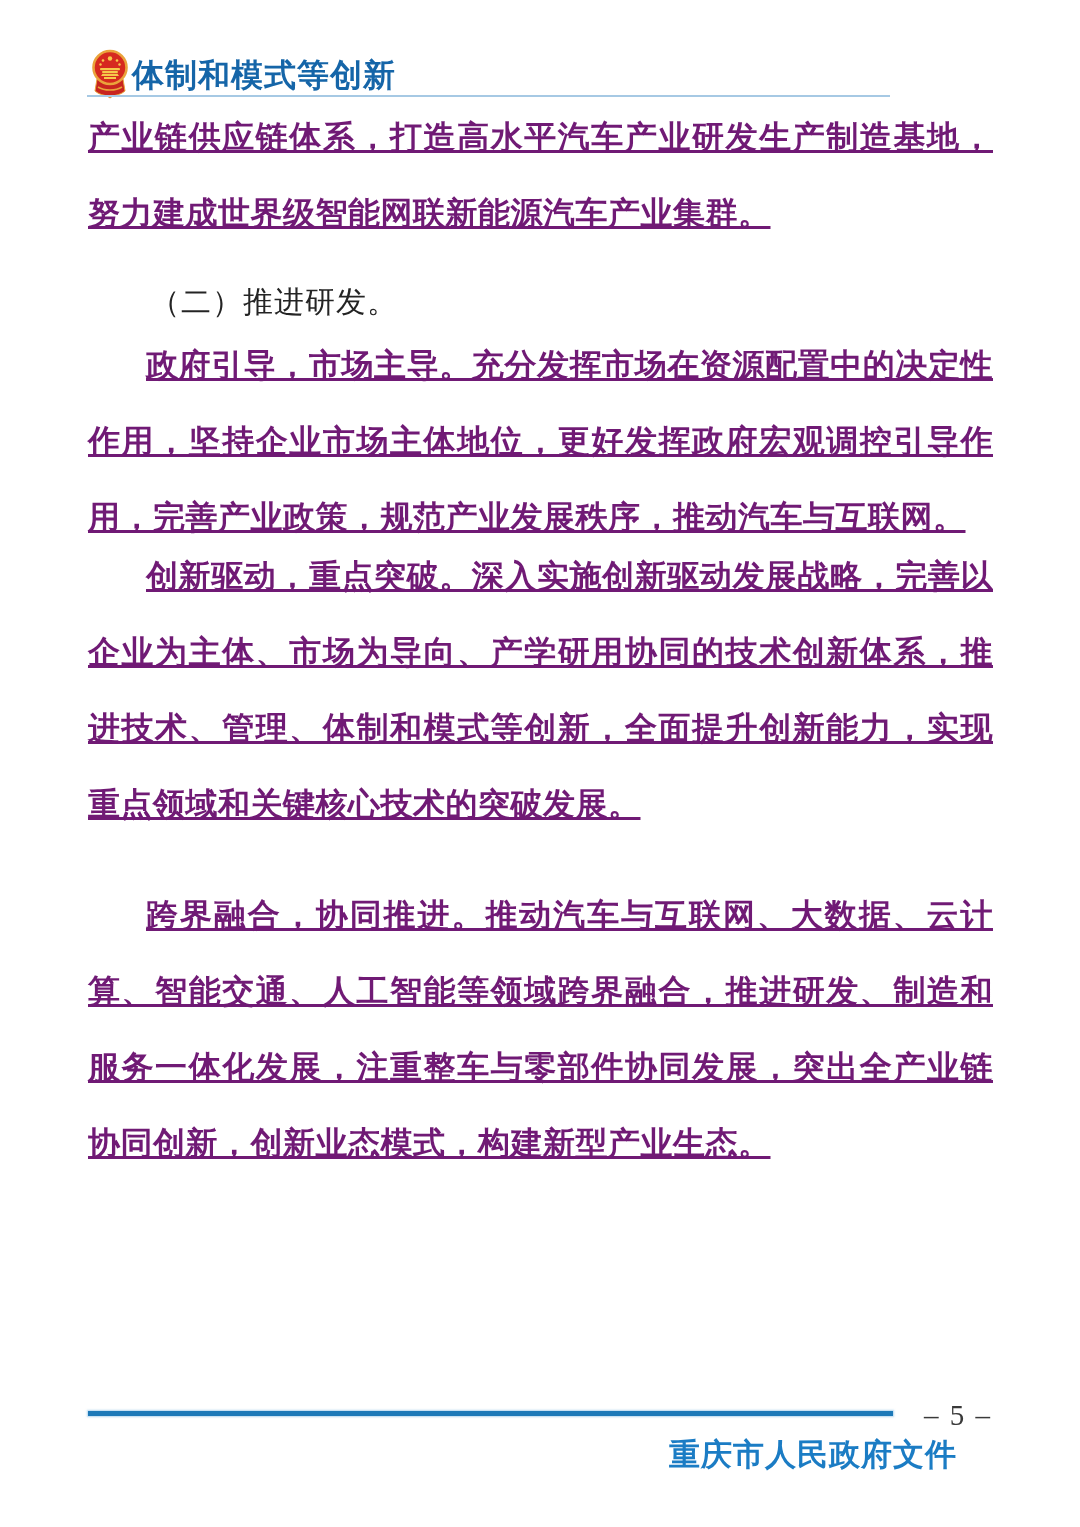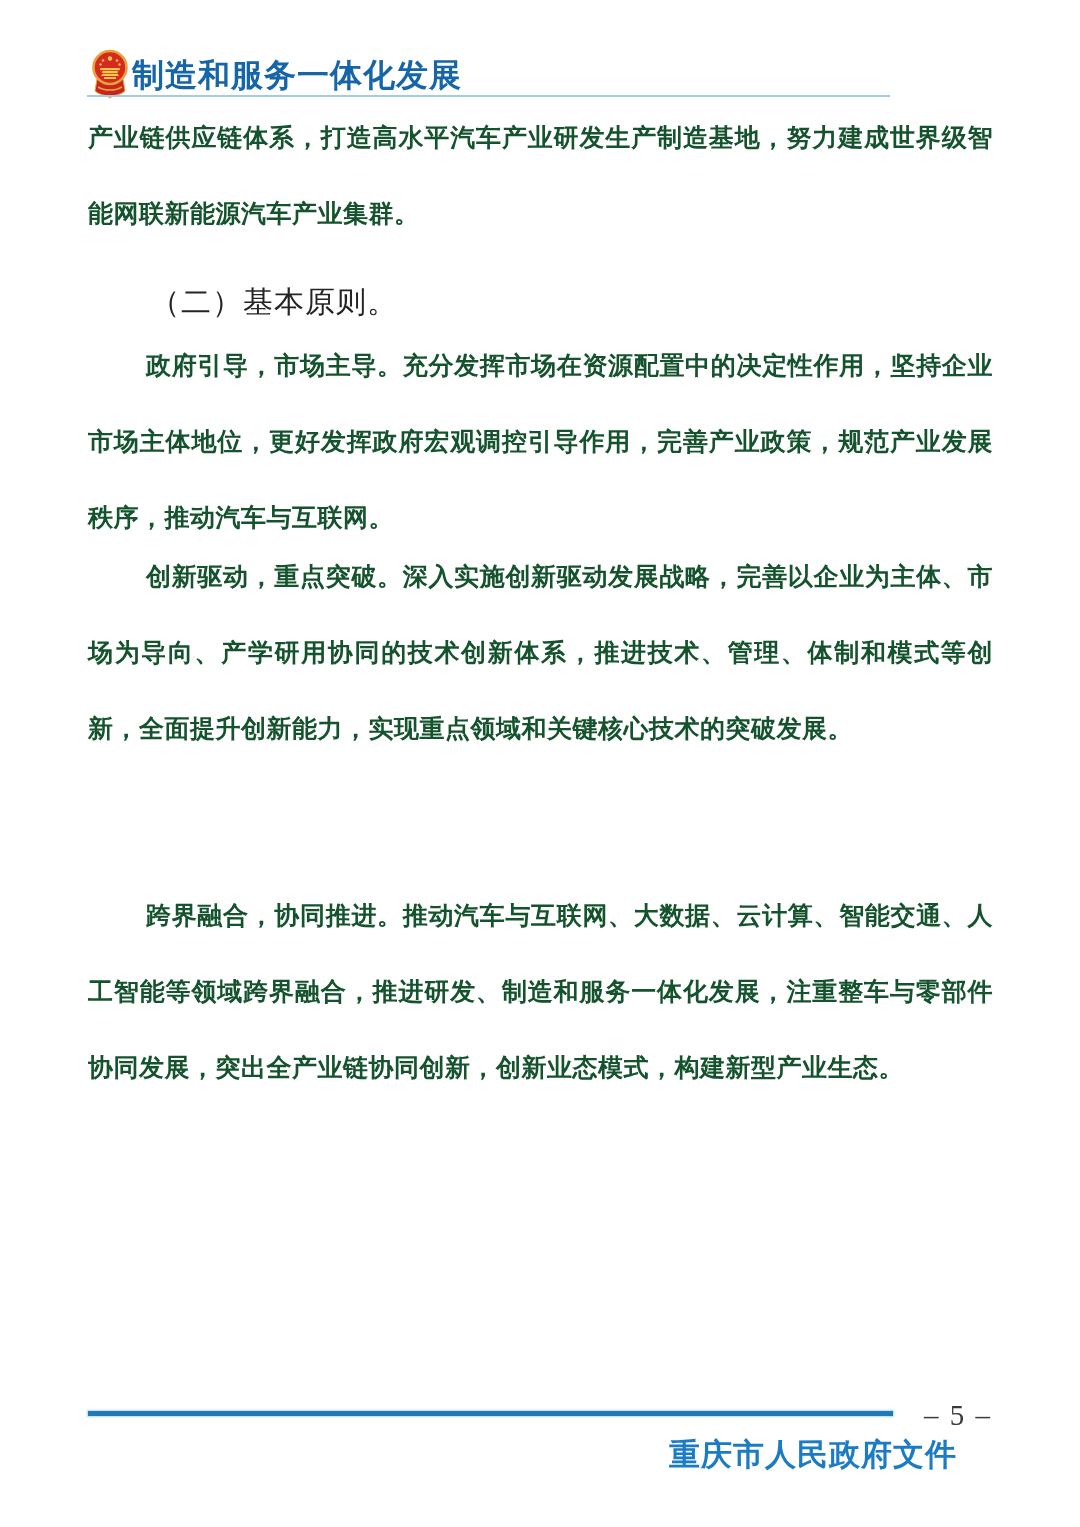--- a/index.html
+++ b/index.html
@@ -48,26 +48,27 @@
   }
 
   
   .doc-paragraph {
     position: absolute;
     left: 88px;
     width: 905px;
     margin: 0;
     font-family: "Liberation Sans", "DejaVu Sans", sans-serif;
     font-weight: 700;
-    font-size: 25px;
+    font-size: 32px;
     line-height: 76px;
-    color: #14532d;
+    color: #701a75;
     text-align: justify;
     text-justify: inter-character;
     letter-spacing: 0.5px;
+    text-decoration: underline;
   }
   .doc-paragraph.indent { text-indent: 58px; }
   .p-0 { top: 99px; }
   .p-2 { top: 327px; }
   .p-3 { top: 538px; }
   .p-4 { top: 877px; }
 
   .section-heading {
     position: absolute;
     left: 88px; top: 282px;
@@ -133,27 +134,27 @@
         <circle cx="28" cy="11.5" r="1.3" fill="#f6c94a"></circle>
         <circle cx="11.5" cy="15.5" r="1.2" fill="#f6c94a"></circle>
         <circle cx="30.5" cy="15.5" r="1.2" fill="#f6c94a"></circle>
 
         <rect x="11" y="19" width="20" height="2.2" rx="1" fill="#f6c94a"></rect>
         <rect x="13" y="22" width="16" height="2" rx="1" fill="#f6c94a"></rect>
         <path d="M12 27 L30 27 L28.5 24.8 L13.5 24.8 Z" fill="#f6c94a"></path>
         <rect x="15" y="28" width="12" height="2" fill="#f6c94a"></rect>
       </svg>
     </span>
-    <div class="masthead-title">制造和服务一体化发展</div>
+    <div class="masthead-title">体制和模式等创新</div>
     <div class="header-rule"></div>
   </div>
 
   <p class="doc-paragraph p-0">产业链供应链体系，打造高水平汽车产业研发生产制造基地，努力建成世界级智能网联新能源汽车产业集群。</p>
 
-  <p class="section-heading">（二）基本原则。</p>
+  <p class="section-heading">（二）推进研发。</p>
 
   <p class="doc-paragraph indent p-2">政府引导，市场主导。充分发挥市场在资源配置中的决定性作用，坚持企业市场主体地位，更好发挥政府宏观调控引导作用，完善产业政策，规范产业发展秩序，推动汽车与互联网。</p>
 
   <p class="doc-paragraph indent p-3">创新驱动，重点突破。深入实施创新驱动发展战略，完善以企业为主体、市场为导向、产学研用协同的技术创新体系，推进技术、管理、体制和模式等创新，全面提升创新能力，实现重点领域和关键核心技术的突破发展。</p>
 
   <p class="doc-paragraph indent p-4">跨界融合，协同推进。推动汽车与互联网、大数据、云计算、智能交通、人工智能等领域跨界融合，推进研发、制造和服务一体化发展，注重整车与零部件协同发展，突出全产业链协同创新，创新业态模式，构建新型产业生态。</p>
 
   <div class="footer-rule"></div>
   <div class="page-number">– 5 –</div>
   <div class="publisher">重庆市人民政府文件</div>

